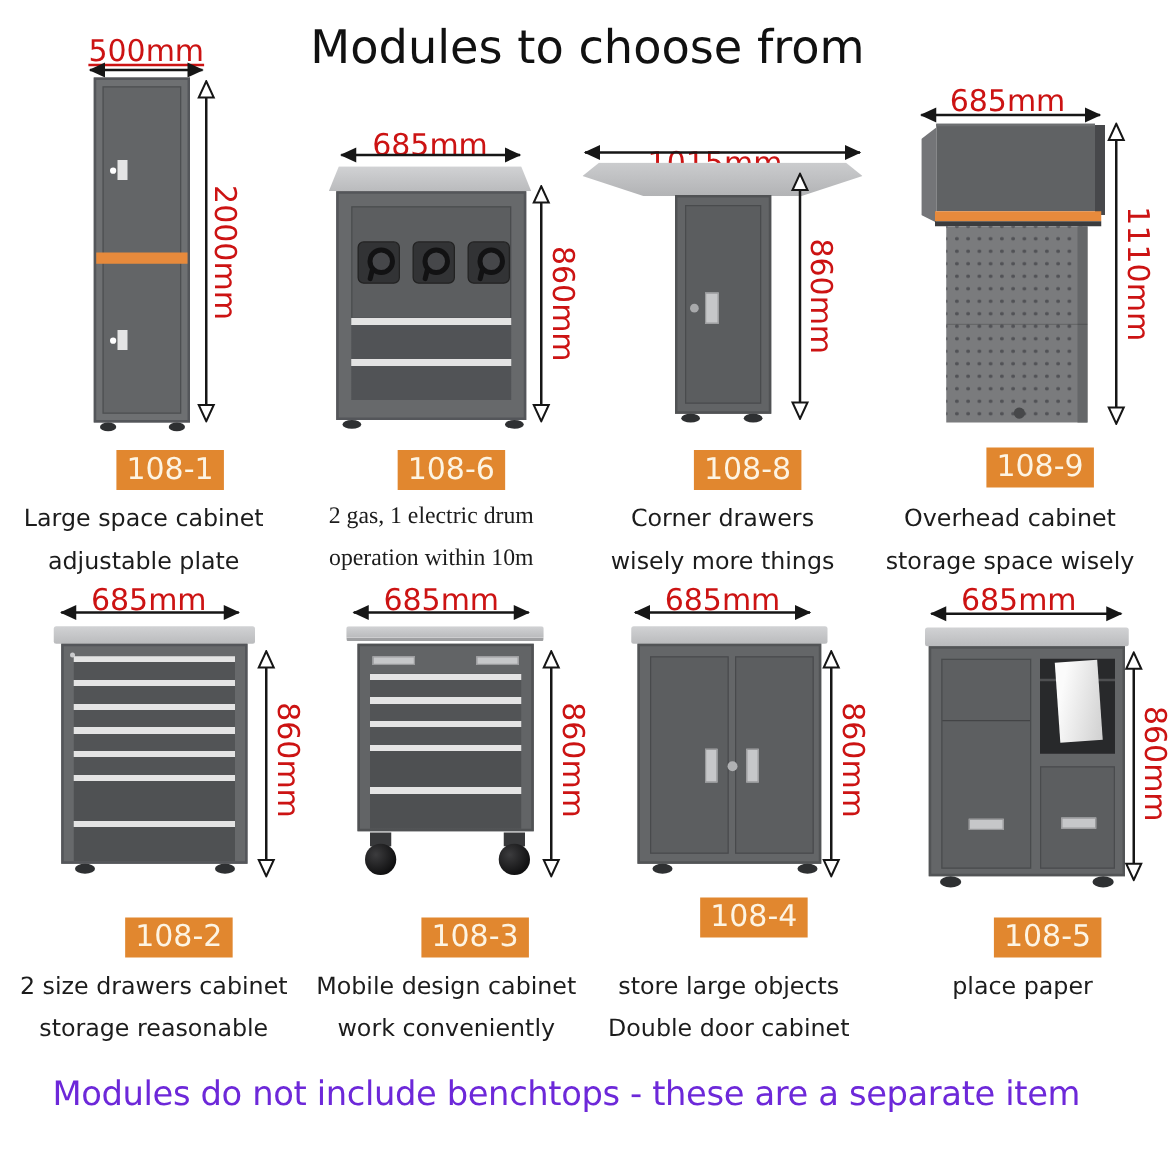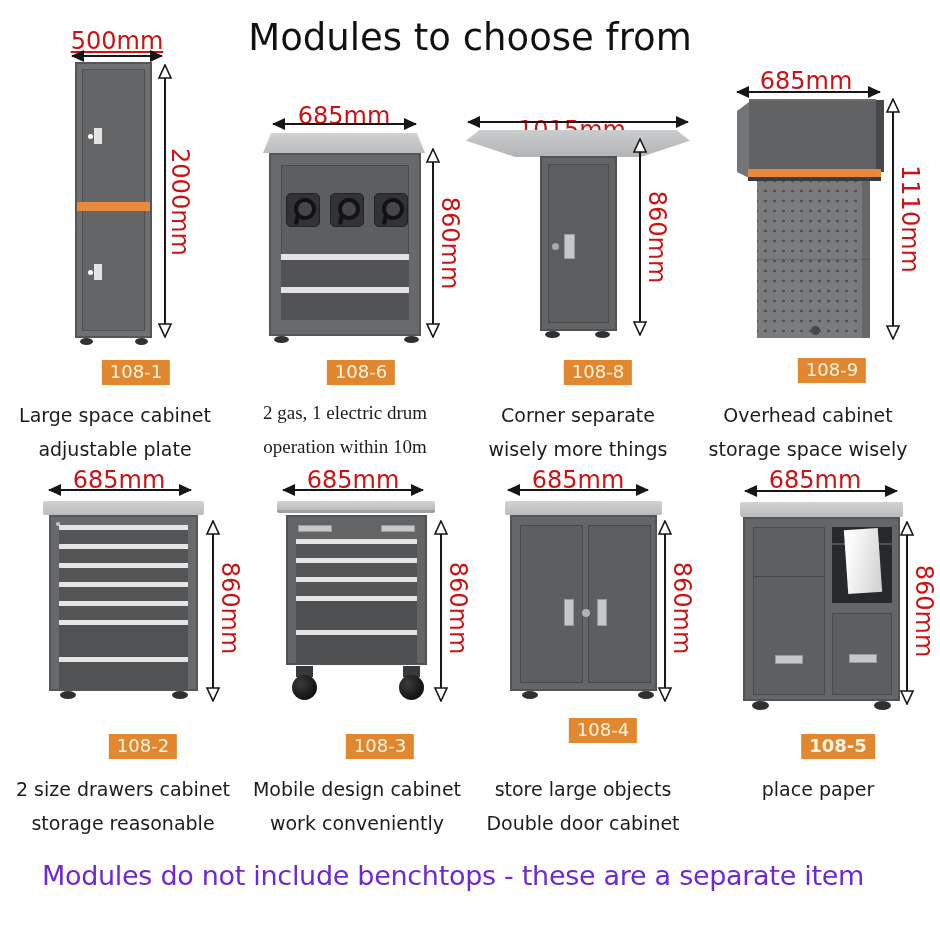--- a/index.html
+++ b/index.html
@@ -22,21 +22,21 @@
     content:""; position:absolute; left:-1px; top:-5px; width:0; height:0;
     border-top:6px solid transparent; border-bottom:6px solid transparent; border-right:13px solid #161616;
   }
   .ah::after {
     content:""; position:absolute; right:-1px; top:-5px; width:0; height:0;
     border-top:6px solid transparent; border-bottom:6px solid transparent; border-left:13px solid #161616;
   }
   .av-svg { position:absolute; }
   .badge {
     position:absolute; transform:translateX(-50%);
-    background:#e1872f; color:#fdf4e3; font-size:18px; padding:1px 8px 3px 8px; white-space:nowrap;text-align:center;
+    background:#e1872f; color:#fdf4e3; font-size:24px; padding:1px 8px 3px 8px; white-space:nowrap;text-align:center;
   }
   .caption {
     position:absolute; transform:translateX(-50%); text-align:center;
     font-size:19px; line-height:34px; color:#1c1c1c; white-space:nowrap;
   }
   .slab { background:linear-gradient(180deg,#d1d2d4,#babbbd); }
   .cab  { background:#67696b; border:2px solid #54565a; }
   .foot { position:absolute; background:#2e3032; border-radius:50%; }
   .drum { position:absolute; width:32px; height:32px; background:#323335; border-radius:5px; border:1px solid #222; }
   .drum::before {
@@ -133,21 +133,21 @@
     <div class="foot" style="left:545px; top:331px; width:15px; height:7px;"></div>
     <div class="foot" style="left:595px; top:331px; width:15px; height:7px;"></div>
     <svg class="av-svg" style="left:632px; top:138px;" width="16" height="198" viewBox="0 0 16 198">
       <line x1="8" y1="13" x2="8" y2="185" stroke="#161616" stroke-width="2"></line>
       <polygon points="8,1 14,14 2,14" fill="#ffffff" stroke="#161616" stroke-width="1.6"></polygon>
       <polygon points="8,197 14,184 2,184" fill="#ffffff" stroke="#161616" stroke-width="1.6"></polygon>
     </svg>
     <div class="dim dim-v" style="left:643px; top:237px;">860mm</div>
     <div class="badge" style="left:598px; top:360px;">108-8</div>
     <div class="caption" style="left:578px; top:398px;">
-      <div>Corner separate</div>
+      <div>Corner drawers</div>
       <div>wisely more things</div>
     </div>
   </div>
 
   <div class="module">
     <div class="dim dim-h" style="left:806px; top:67px;">685mm</div>
     <div class="ah" style="left:737px; top:91px; width:143px;"></div>
     <div class="shape" style="left:737px; top:102px; width:12px; height:76px; background:#747578; clip-path:polygon(100% 0,100% 100%,0 92%,0 12%);"></div>
     <div class="shape" style="left:749px; top:99px; width:127px; height:70px; background:#606264; border-top:2px solid #6d6f71;"></div>
     <div class="shape" style="left:876px; top:100px; width:8px; height:72px; background:#47484b;"></div>
@@ -266,21 +266,21 @@
       </div>
     </div>
     <div class="foot" style="left:752px; top:701px; width:17px; height:9px;"></div>
     <div class="foot" style="left:874px; top:701px; width:17px; height:9px;"></div>
     <svg class="av-svg" style="left:899px; top:521px;" width="16" height="184" viewBox="0 0 16 184">
       <line x1="8" y1="13" x2="8" y2="171" stroke="#161616" stroke-width="2"></line>
       <polygon points="8,1 14,14 2,14" fill="#ffffff" stroke="#161616" stroke-width="1.6"></polygon>
       <polygon points="8,183 14,170 2,170" fill="#ffffff" stroke="#161616" stroke-width="1.6"></polygon>
     </svg>
     <div class="dim dim-v" style="left:910px; top:611px;">860mm</div>
-    <div class="badge" style="left:838px; top:734px;font-weight:bold;">108-5</div>
+    <div class="badge" style="left:838px; top:734px;">108-5</div>
     <div class="caption" style="left:818px; top:772px;">
       <div>place paper</div>
     </div>
   </div>
 
   <div class="footer-note">Modules do not include benchtops - these are a separate item</div>
 
 </div>
 
 </body></html>

